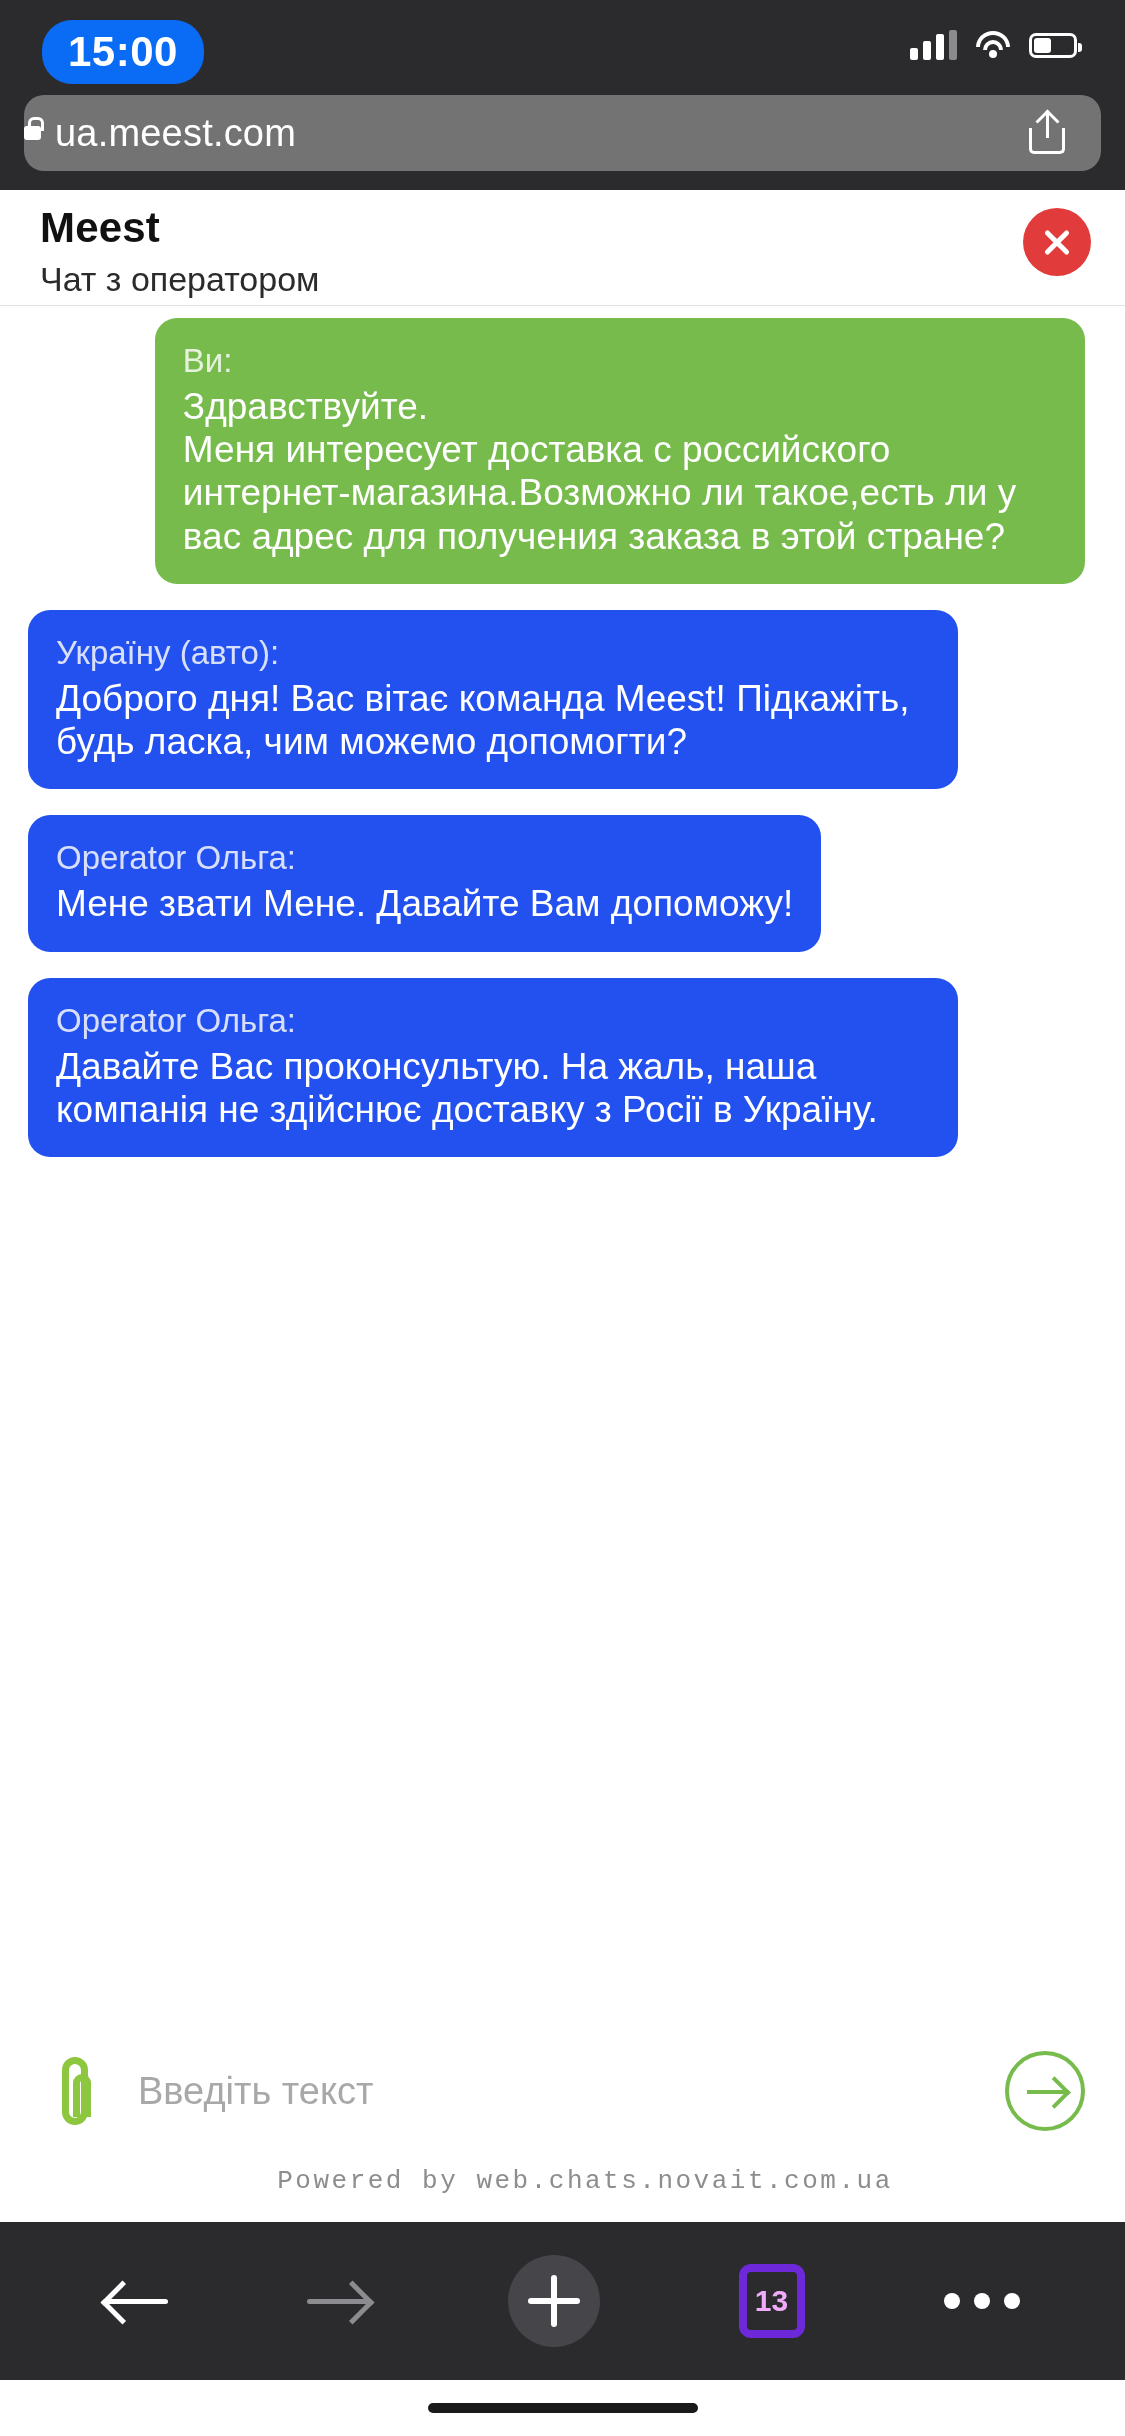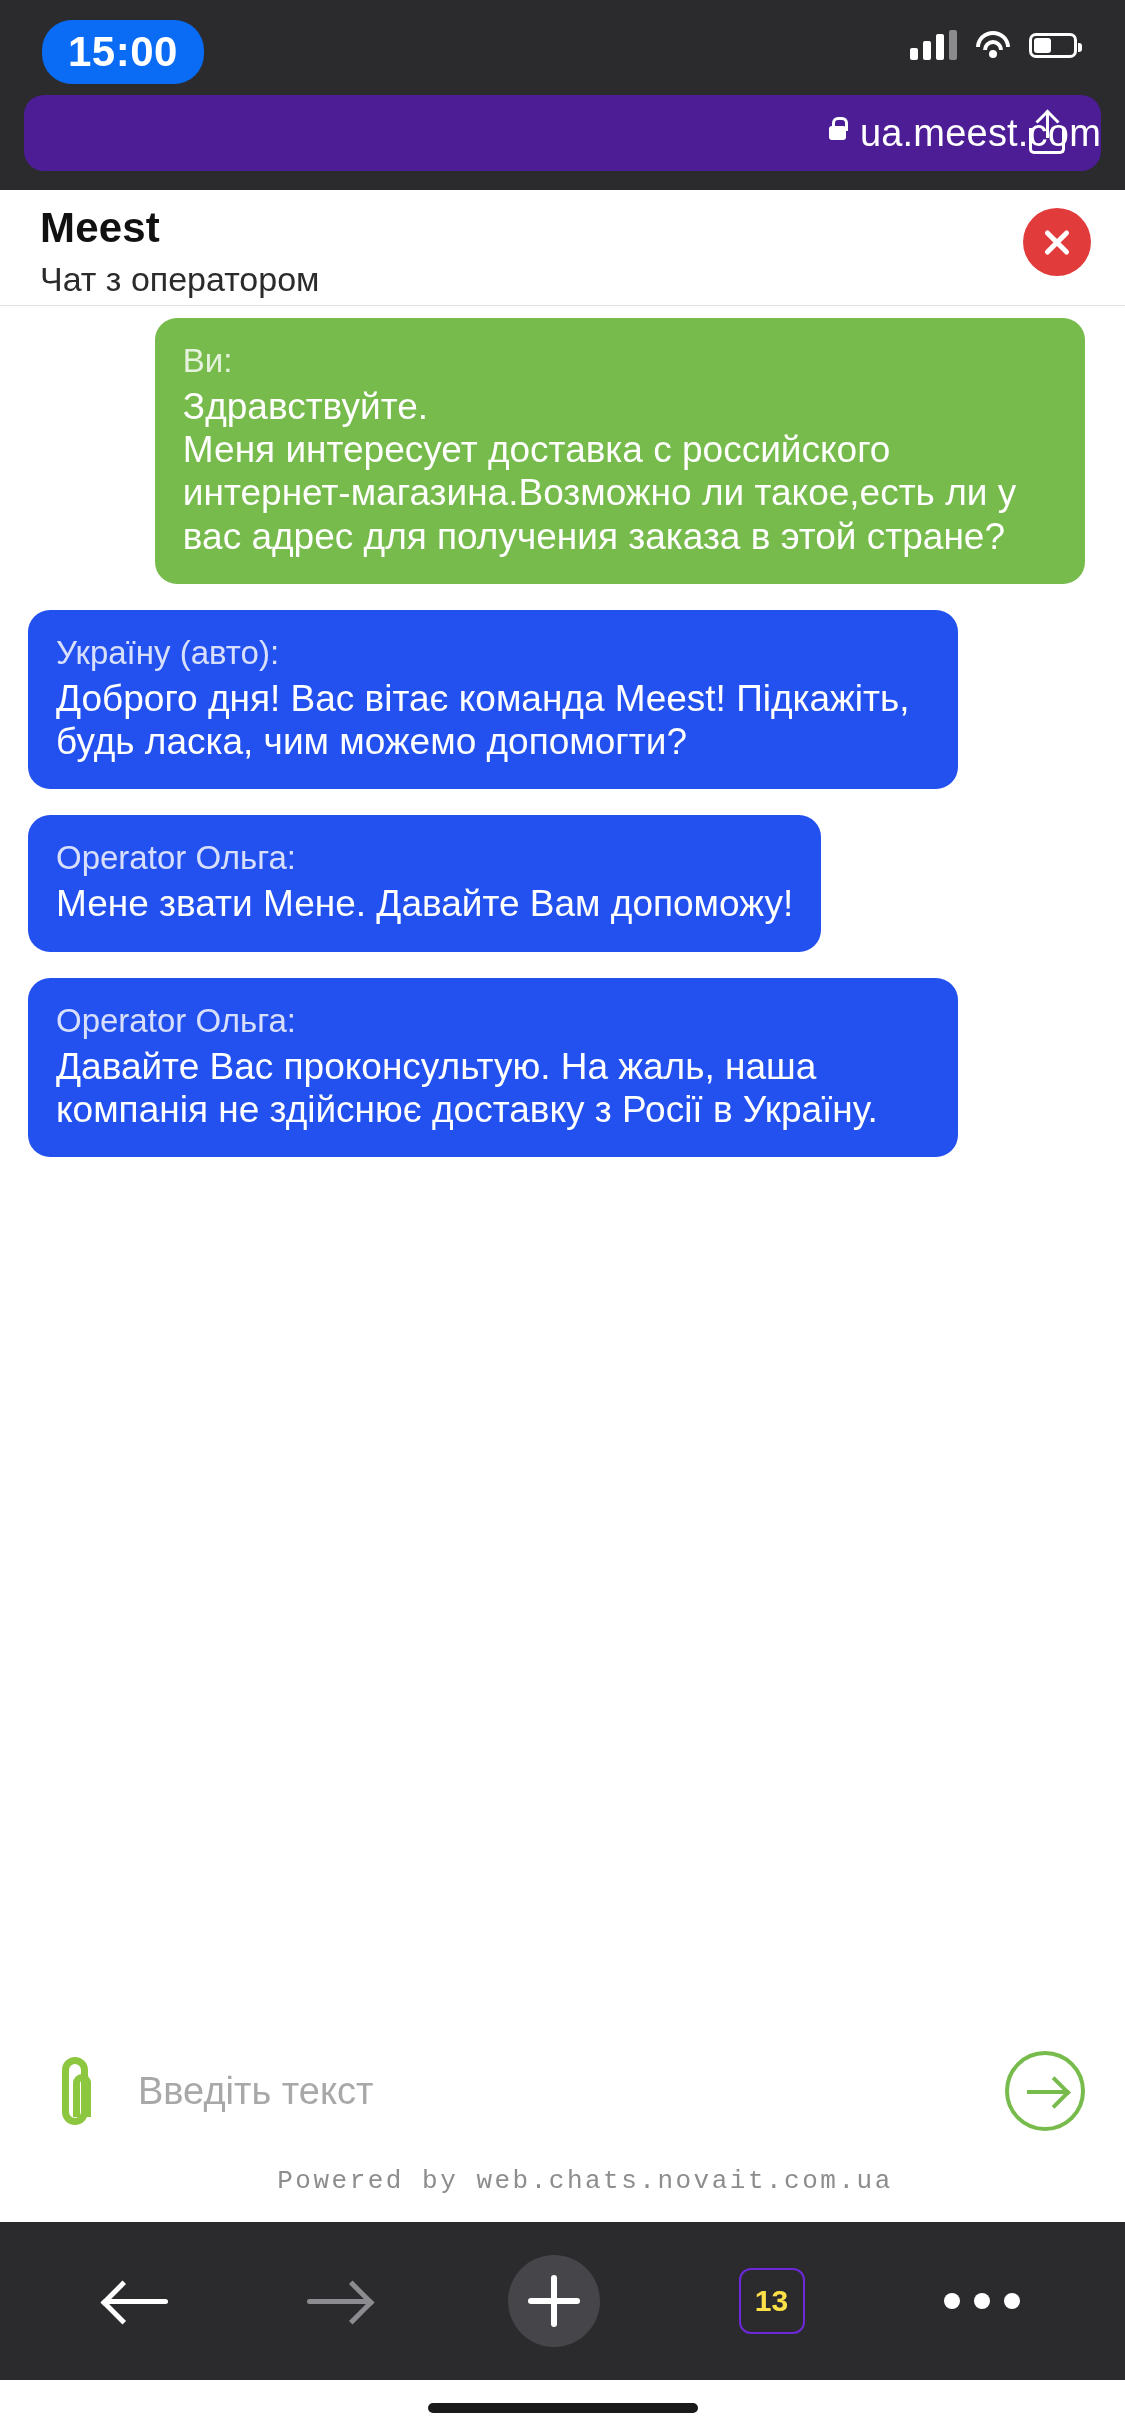--- a/index.html
+++ b/index.html
@@ -64,27 +64,26 @@
   }
   .battery::after {
     content: ""; position: absolute; right: -8px; top: 7px;
     width: 4px; height: 9px; background: #ffffff; border-radius: 0 3px 3px 0;
   }
   .battery i { display: block; height: 100%; width: 45%; background: #ffffff; border-radius: 3px; }
   .urlbar {
     position: absolute;
     left: 24px; right: 24px; top: 95px;
     height: 76px;
-    background: #4c1d95;
+    background: #737373;
     border-radius: 20px;
     display: flex;
     align-items: center;
-    justify-content: flex-end;
+    justify-content: flex-start;
     color: #ffffff;
-    padding-left: 20px;
   }
   .lock {
     width: 17px; height: 14px;
     background: #ffffff;
     border-radius: 3px;
     position: relative;
     margin-right: 14px;
   }
   .lock::before {
     content: ""; position: absolute;
@@ -290,25 +289,25 @@
     position: relative;
   }
   .plus-circle::before, .plus-circle::after {
     content: ""; position: absolute; left: 50%; top: 50%;
     background: #ffffff; border-radius: 3px;
     transform: translate(-50%, -50%);
   }
   .plus-circle::before { width: 52px; height: 6px; }
   .plus-circle::after { width: 6px; height: 52px; }
   .tabs-box {
-    width: 66px; height: 66px;
-    border: 2px solid #6d28d9;
+    width: 66px; height: 74px;
+    border: 8px solid #6d28d9;
     border-radius: 12px;
     display: flex; align-items: center; justify-content: center;
-    color: #fde047;
+    color: #f0abfc;
     font-size: 30px;
     font-weight: bold;
   }
   .dots { display: flex; gap: 14px; }
   .dots i { width: 16px; height: 16px; border-radius: 50%; background: #ffffff; display: block; }
 
   
   .home-area {
     flex: 0 0 auto;
     height: 56px;

